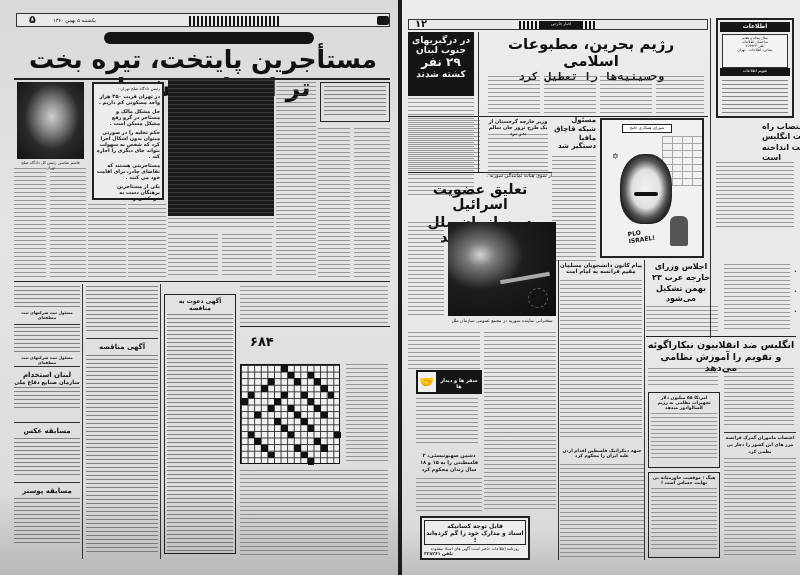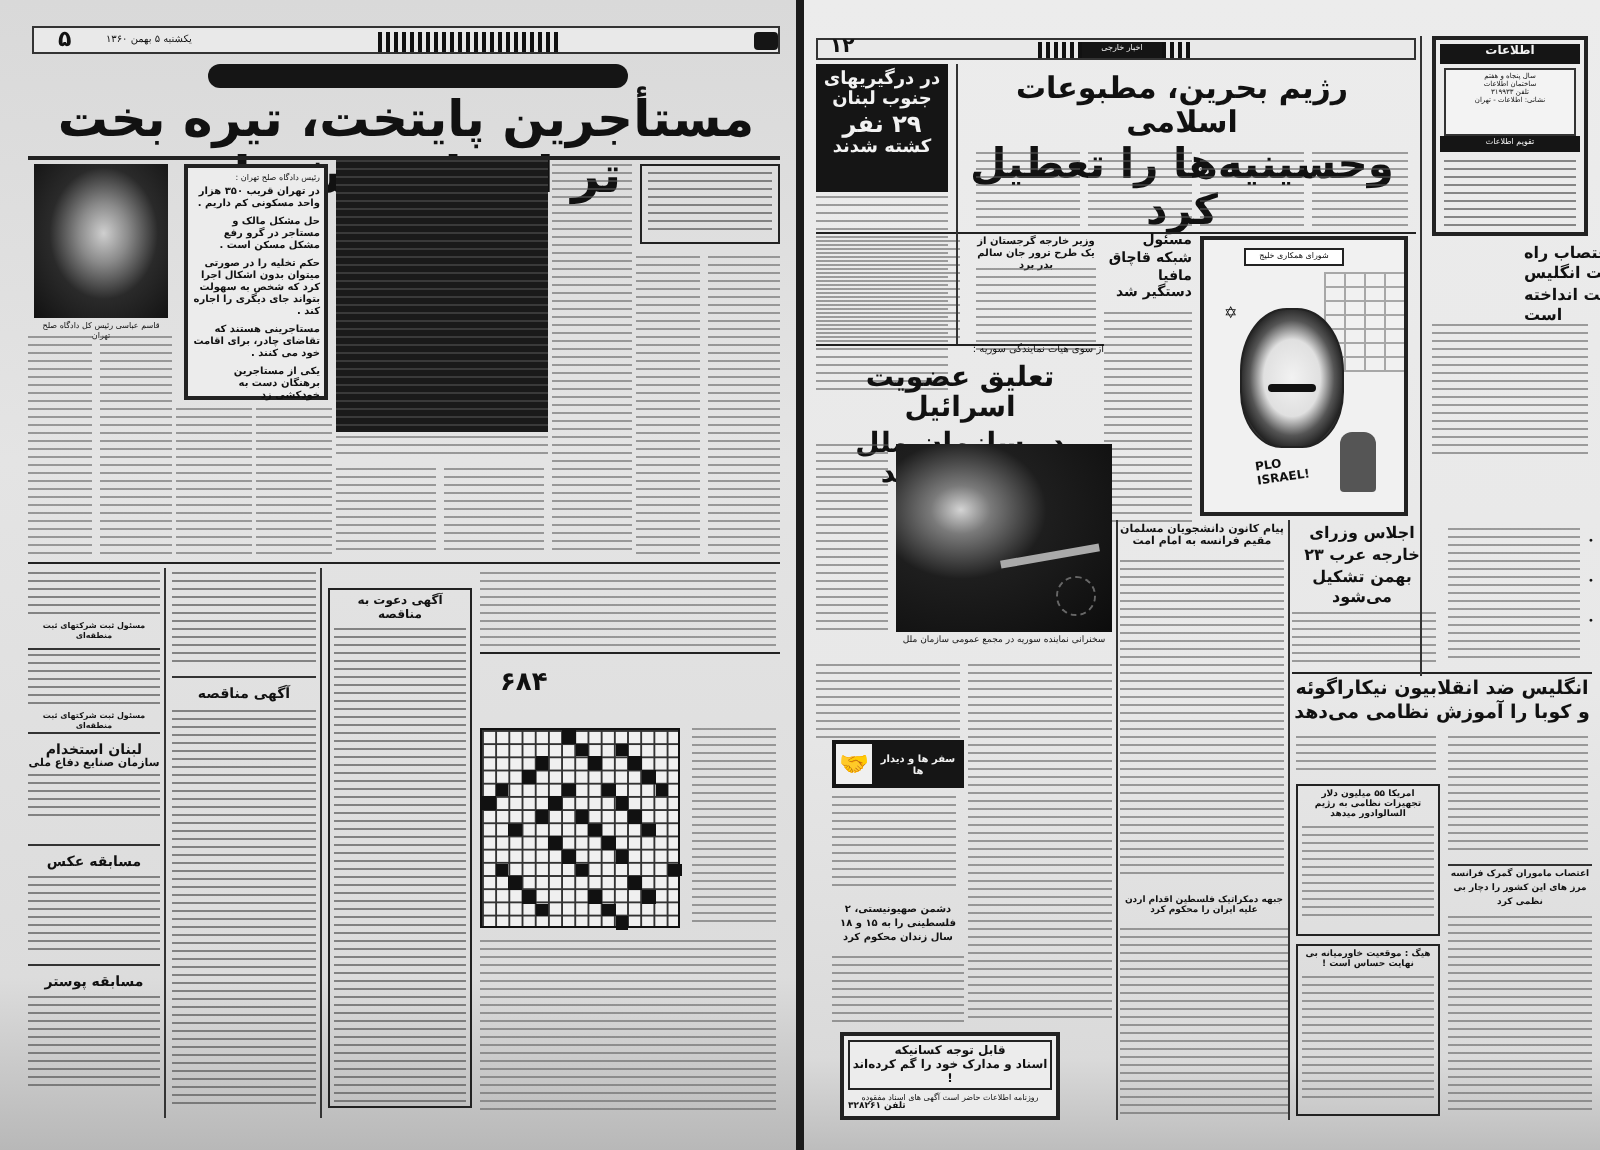--- a/index.html
+++ b/index.html
@@ -162,21 +162,21 @@
   <div class="abs black" style="left:6px;top:32px;width:66px;height:64px;padding:3px;text-align:center;">
     <div class="rtl" style="font-size:9px;font-weight:bold;">در درگیریهای</div>
     <div class="rtl" style="font-size:9px;font-weight:bold;">جنوب لبنان</div>
     <div class="rtl" style="font-size:12px;font-weight:bold;">۲۹ نفر</div>
     <div class="rtl" style="font-size:9px;font-weight:bold;">کشته شدند</div>
   </div>
   <div class="abs txt" style="left:6px;top:98px;width:66px;height:98px;"></div>
 
   <div class="abs hl rtl" style="left:78px;top:36px;width:222px;">
     <div style="font-size:15px;">رژیم بحرین، مطبوعات اسلامی</div>
-    <div style="font-size:21px;margin-top:2px;">وحسینیه‌ها را تعطیل کرد</div>
+    <div style="font-size:11px;margin-top:2px;font-family:Liberation Mono, monospace;">وحسینیه‌ها را تعطیل کرد</div>
   </div>
   <div class="abs txt" style="left:86px;top:76px;width:52px;height:38px;"></div>
   <div class="abs txt" style="left:142px;top:76px;width:52px;height:38px;"></div>
   <div class="abs txt" style="left:198px;top:76px;width:52px;height:38px;"></div>
   <div class="abs txt" style="left:254px;top:76px;width:48px;height:38px;"></div>
 
   <div class="abs box" style="left:314px;top:18px;width:78px;height:100px;border-width:2px;padding:2px;">
     <div class="abs black" style="left:2px;top:2px;width:70px;height:10px;text-align:center;font-size:6px;font-weight:bold;">
       <span>اطلاعات</span>
     </div>
@@ -232,21 +232,21 @@
 
   <div class="abs rtl" style="left:158px;top:262px;width:82px;font-size:5.5px;font-weight:bold;text-align:center;">پیام کانون دانشجویان مسلمان مقیم فرانسه به امام امت</div>
   <div class="abs txt" style="left:158px;top:280px;width:82px;height:160px;"></div>
 
   <div class="abs rtl" style="left:244px;top:262px;width:70px;font-size:8px;font-weight:bold;text-align:center;line-height:1.35;">اجلاس وزرای خارجه عرب ۲۳ بهمن تشکیل می‌شود</div>
   <div class="abs txt" style="left:244px;top:306px;width:72px;height:28px;"></div>
 
   <div class="abs rule" style="left:244px;top:336px;width:150px;height:1px;"></div>
   <div class="abs hl rtl" style="left:244px;top:340px;width:150px;">
     <div style="font-size:9.5px;">انگلیس ضد انقلابیون نیکاراگوئه</div>
-    <div style="font-size:9.5px;margin-top:2px;">و کوبا را آموزش نظامی می‌دهد</div>
+    <div style="font-size:9.5px;margin-top:2px;">و تقویم را آموزش نظامی می‌دهد</div>
   </div>
   <div class="abs txt" style="left:246px;top:368px;width:70px;height:20px;"></div>
   <div class="abs txt" style="left:322px;top:368px;width:70px;height:60px;"></div>
   <div class="abs box" style="left:246px;top:392px;width:72px;height:76px;padding:2px;">
     <div class="rtl" style="font-size:4.5px;font-weight:bold;text-align:center;">امریکا ۵۵ میلیون دلار تجهیزات نظامی به رژیم السالوادور میدهد</div>
     <div class="txt" style="width:100%;height:48px;margin-top:3px;"></div>
   </div>
   <div class="abs rtl" style="left:322px;top:432px;width:72px;font-size:4.5px;font-weight:bold;text-align:center;line-height:1.5;border-top:1px solid #333;padding-top:2px;">اعتصاب ماموران گمرک فرانسه مرز های این کشور را دچار بی نظمی کرد</div>
   <div class="abs txt" style="left:322px;top:458px;width:72px;height:98px;"></div>
   <div class="abs box" style="left:246px;top:472px;width:72px;height:86px;padding:2px;">

